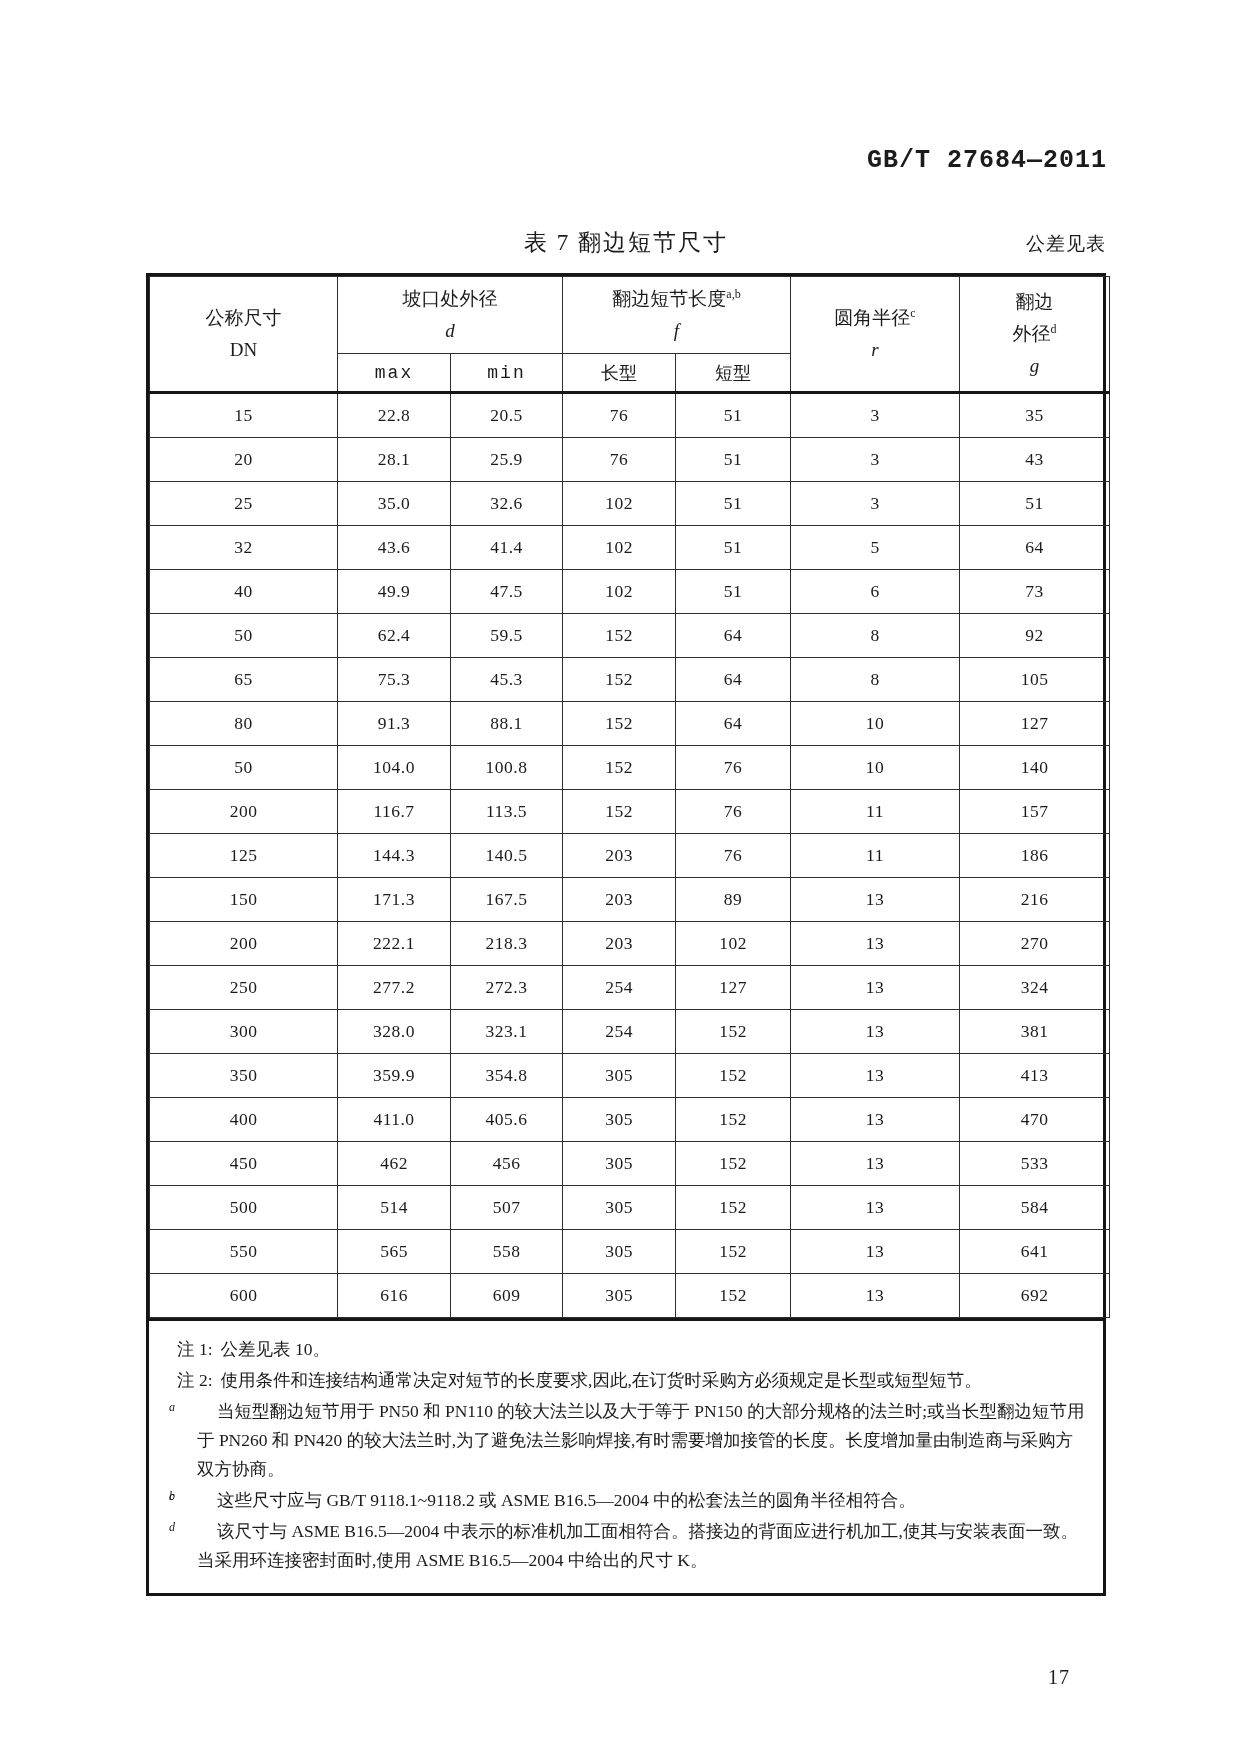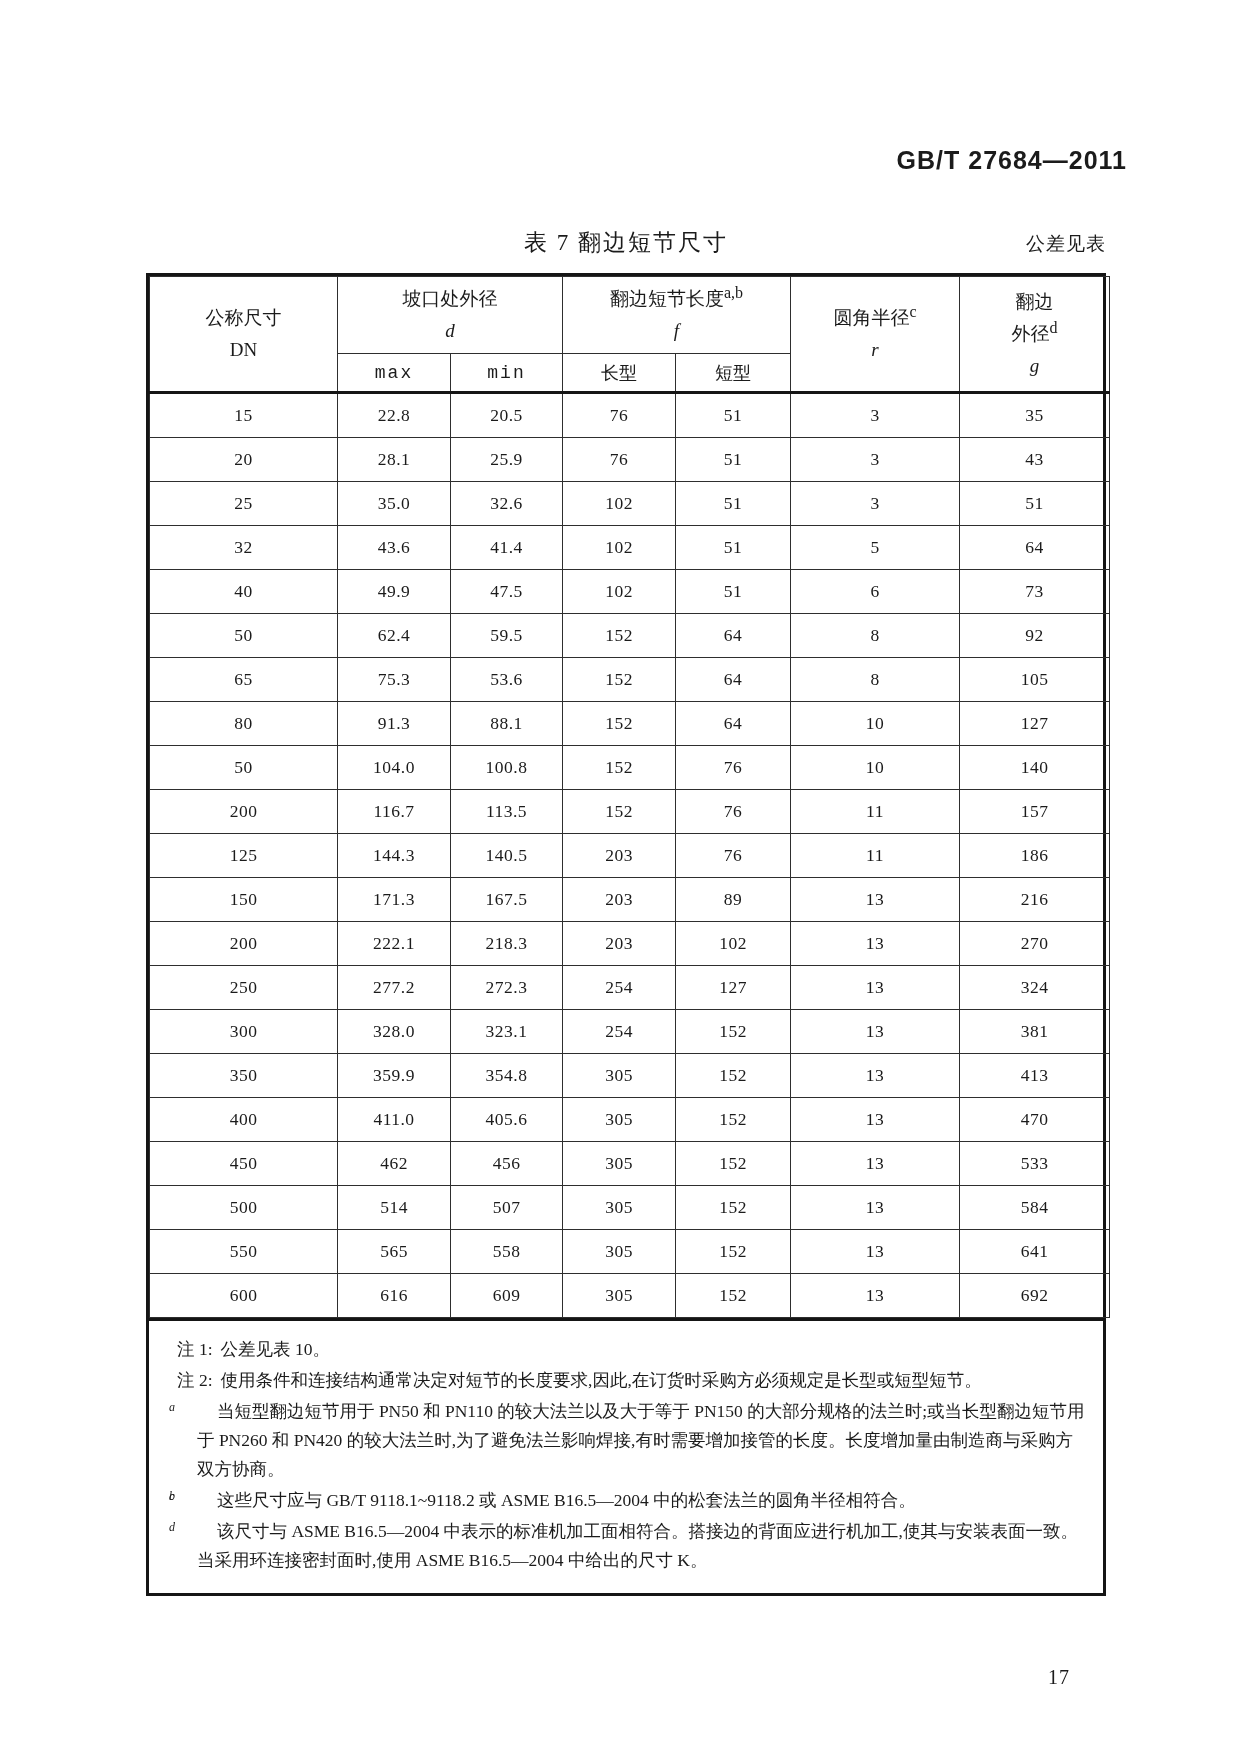--- a/index.html
+++ b/index.html
@@ -8,22 +8,21 @@
     background:#ffffff;
     position:relative;
     font-family:"Liberation Serif","DejaVu Serif",serif;
     color:#1b1b1b;
     -webkit-font-smoothing:antialiased;
   }
   .std-code{
     position:absolute;top:146px;left:0;width:1107px;
     text-align:right;
     font-size:25px;font-weight:bold;letter-spacing:1px;
-    font-family:Liberation Sans, sans-serif;
-    margin-left:20px;
+    font-family:Liberation Mono, monospace;
   }
   .caption-line{
     position:absolute;top:227px;left:146px;width:960px;height:30px;
   }
   .table-caption{
     position:absolute;left:0;width:100%;text-align:center;
     font-size:23px;font-weight:normal;letter-spacing:2px;
   }
   .unit-note{
     position:absolute;right:0;top:4px;
@@ -48,21 +47,21 @@
   }
   table.dim th{font-size:19px;line-height:32px;}
   table.dim thead tr.main-h th{height:76px;}
   table.dim thead tr.sub-h th{height:37px;font-size:18px;}
   table.dim thead{border-bottom:3px solid #151515;}
   table.dim thead th{border-bottom-width:1px;}
   table.dim thead tr.sub-h th,
   table.dim thead th[rowspan]{border-bottom:3px solid #151515;}
   table.dim td{height:43px;font-size:17.5px;letter-spacing:0.5px;}
   .sym{font-style:italic;font-family:"Liberation Serif","DejaVu Serif",serif;font-size:19px;}
-  sup.hsup{font-size:16px;vertical-align:super;line-height:0;font-family:Liberation Serif, serif;}
+  sup.hsup{font-size:12px;vertical-align:super;line-height:0;font-family:Liberation Serif, serif;}
   .mono{font-family:"Liberation Mono","DejaVu Sans Mono",monospace;font-size:17px;letter-spacing:2px;}
   .hline2{display:block;}
   .notes{
     border-top:3px solid #151515;
     padding:12px 18px 16px 18px;
     font-size:17.5px;
   }
   .note-item{position:relative;margin:2px 0;line-height:29px;}
   .note-plain{padding-left:10px;}
   .note-plain .nmark{margin-right:8px;}
@@ -180,21 +179,21 @@
           <td>62.4</td>
           <td>59.5</td>
           <td>152</td>
           <td>64</td>
           <td>8</td>
           <td>92</td>
         </tr>
         <tr>
           <td>65</td>
           <td>75.3</td>
-          <td>53.6</td>
+          <td>45.3</td>
           <td>152</td>
           <td>64</td>
           <td>8</td>
           <td>105</td>
         </tr>
         <tr>
           <td>80</td>
           <td>91.3</td>
           <td>88.1</td>
           <td>152</td>

